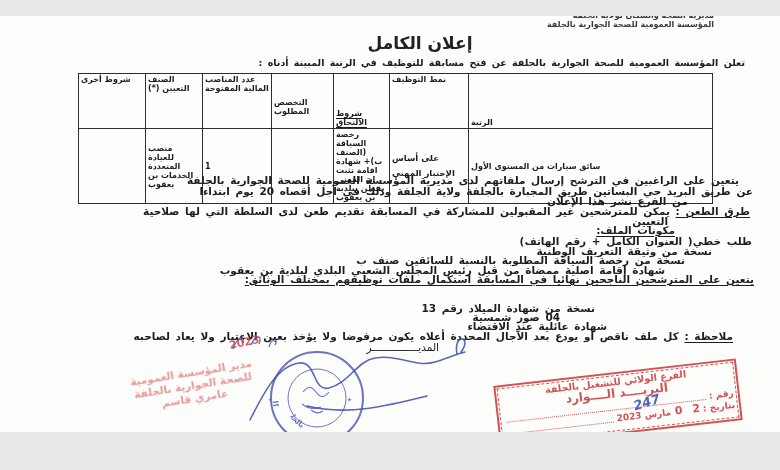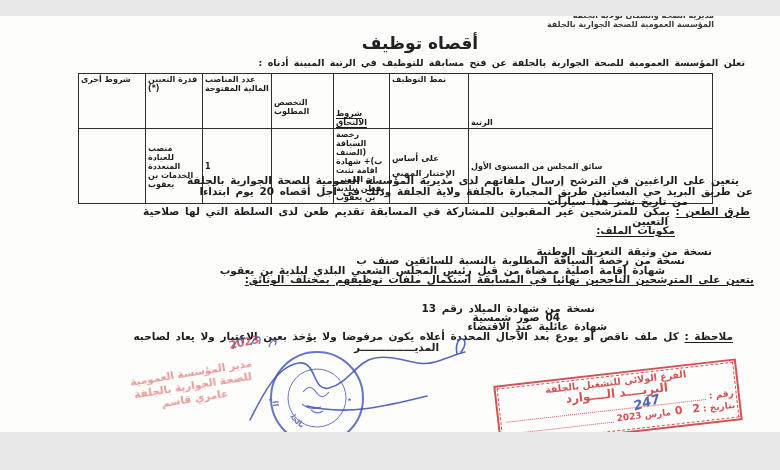--- a/index.html
+++ b/index.html
@@ -29,21 +29,21 @@
   th.v-bot{vertical-align:bottom; padding-bottom:3px;}
   th.u u, .u{text-decoration:underline; text-underline-offset:2px;}
   td.cond{font-size:7.5px; line-height:7.6px; vertical-align:top; padding-top:2px;}
   td.loc{font-size:7.8px; line-height:8.5px; vertical-align:middle;}
   td.rank{font-size:8.5px;}
   td.rank span{display:inline-block; max-width:150px;}
   td.mode span{display:inline-block; max-width:70px; font-size:8.5px; line-height:15px;}
   
   .bl{position:absolute; font-size:10.5px; line-height:10px; font-weight:bold; white-space:nowrap; word-spacing:2px; color:#1d1d1d;}
   
-  #director{top:325px; right:341px; font-size:10.5px; font-weight:bold; color:#222;}
+  #director{top:325px; right:341px; font-size:10.5px; font-weight:normal; color:#222;}
   #yearmark{top:320px; right:520px; font-size:11px; font-weight:bold; color:#d4484a; transform:rotate(-12deg); opacity:.85;}
   #pinkstamp{
     top:350px; right:492px; width:190px; text-align:center;
     transform:rotate(-9deg); color:#e2807e; opacity:.8;
     font-weight:bold; font-size:10.5px; line-height:13px; filter:blur(.2px);
   }
   #roundseal{top:332px; right:413px; opacity:.8;}
   #signature{top:318px; right:305px; opacity:.85;}
   #penscribble{top:313px; right:485px; opacity:.8;}
   #redstamp{
@@ -63,61 +63,62 @@
   }
 </style>
 </head>
 <body>
 
 <div id="page">
 
   <div class="abs lh" id="lh1">مديرية الصحة والسكان لولاية الجلفة</div>
   <div class="abs lh" id="lh2">المؤسسة العمومية للصحة الجوارية بالجلفة</div>
 
-  <div class="abs" id="title">أقصاه توظيف</div>
+  <div class="abs" id="title">إعلان الكامل</div>
   <div class="abs" id="intro">تعلن المؤسسة العمومية للصحة الجوارية بالجلفة عن فتح مسابقة للتوظيف في الرتبة المبينة أدناه :</div>
 
   <table class="abs" id="rtable">
     <colgroup>
       <col style="width:244px">
         <col style="width:79px">
         <col style="width:56px">
         <col style="width:62px">
       <col style="width:69px">
         <col style="width:57px">
         <col style="width:67px">
     </colgroup>
     <tbody>
         <tr class="hdr">
       <th class="v-bot">الرتبة</th>
       <th class="v-top">نمط التوظيف</th>
       <th class="v-bot u">شروط الالتحاق</th>
       <th class="v-bot" style="padding-bottom:12px">التخصص المطلوب</th>
       <th class="v-top">عدد المناصب المالية المفتوحة</th>
-      <th class="v-top">قدرة التعيين (*)</th>
+      <th class="v-top">الصنف التعيين (*)</th>
       <th class="v-top">شروط أخرى</th>
     </tr>
     <tr class="bdy">
-      <td class="rank"><span>سائق المجلس من المستوى الأول</span></td>
+      <td class="rank"><span>سائق سيارات من المستوى الأول</span></td>
       <td class="mode"><span>على أساس الإختبار المهني</span></td>
       <td class="cond">رخصة السياقة (الصنف ب)+ شهادة اقامة تثبت ان المعني يقطن ببلدية بن يعقوب</td>
       <td></td>
       <td>1</td>
       <td class="loc">منصب للعيادة المتعددة الخدمات بن يعقوب</td>
       <td></td>
     </tr>
   </tbody>
     </table>
 
   <div class="bl" style="top:159px; right:41px;">يتعين على الراغبين في الترشح إرسال ملفاتهم لدى مديرية المؤسسة العمومية للصحة الجوارية بالجلفة</div>
   <div class="bl" style="top:169.5px; right:27px;">عن طريق البريد حي البساتين طريق المجبارة بالجلفة ولاية الجلفة وذلك في اجل أقصاه 20 يوم ابتداءا</div>
-  <div class="bl" style="top:180px; right:92px;">من تاريخ نشر هذا سيارات</div>
+  <div class="bl" style="top:180px; right:92px;">من الفرع نشر هذا الإعلان</div>
   <div class="bl" style="top:190px; right:30px;"><span class="u">طرق الطعن :</span><span> يمكن للمترشحين غير المقبولين للمشاركة في المسابقة تقديم طعن لدى السلطة التي لها صلاحية</span></div>
   <div class="bl" style="top:199.5px; right:112px;">التعيين</div>
   <div class="bl u" style="top:209px; right:105px;">مكونات الملف:</div>
+  <div class="bl" style="top:219.5px; right:28px;">طلب خطي( العنوان الكامل + رقم الهاتف)</div>
   <div class="bl" style="top:229.5px; right:68px;">نسخة  من وثيقة التعريف الوطنية</div>
   <div class="bl" style="top:239px; right:95px;">نسخة  من رخصة السياقة المطلوبة بالنسبة للسائقين صنف ب</div>
   <div class="bl" style="top:248.5px; right:115px;">شهادة إقامة اصلية ممضاة من قبل رئيس المجلس الشعبي البلدي لبلدية بن يعقوب</div>
   <div class="bl u" style="top:258px; right:26px;">يتعين على المترشحين الناجحين نهائيا في المسابقة استكمال ملفات توظيفهم بمختلف الوثائق:</div>
   <div class="bl" style="top:286.5px; right:185px;">نسخة من شهادة الميلاد رقم 13</div>
   <div class="bl" style="top:296px; right:220px;">04 صور شمسية</div>
   <div class="bl" style="top:305px; right:173px;">شهادة عائلية عند الاقتضاء</div>
   <div class="bl" style="top:314.5px; right:47px;"><span class="u">ملاحظة :</span><span> كل ملف ناقص أو يودع بعد الآجال المحددة أعلاه يكون مرفوضا ولا يؤخذ بعين الاعتبار ولا يعاد لصاحبه</span></div>
 
   <div class="abs" id="director">المديـــــــــــــــر</div>

